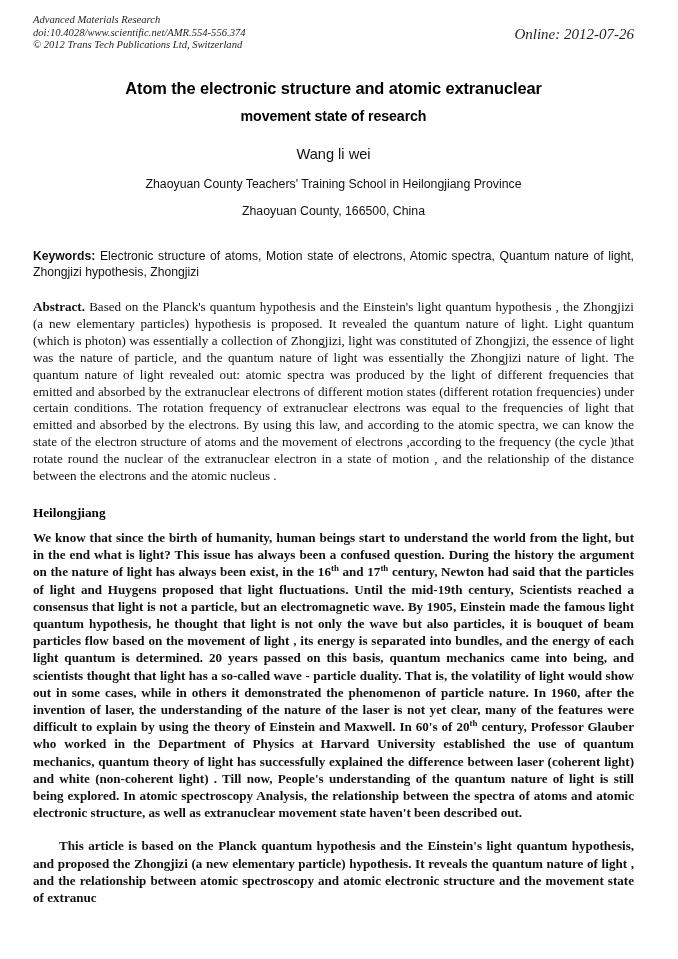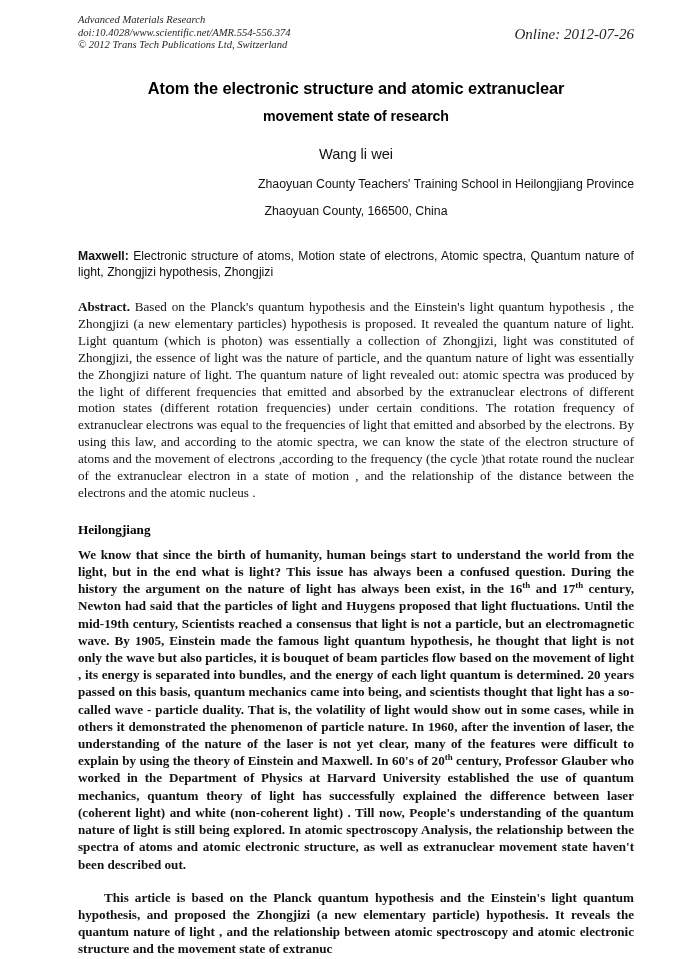--- a/index.html
+++ b/index.html
@@ -12,21 +12,21 @@
     height: 959px;
     font-family: "Liberation Serif", serif;
     color: #1a1a1a;
     position: relative;
     overflow: hidden;
   }
   .page {
     width: 678px;
     height: 959px;
     box-sizing: border-box;
-    padding: 14px 44px 0 78px;
+    padding: 14px 44px 0 33px;
     position: relative;
   }
 
   
   .masthead {
     position: relative;
     font-family: "Liberation Serif", serif;
     font-style: italic;
     font-size: 10.6px;
     line-height: 12.6px;
@@ -60,21 +60,21 @@
   .author {
     margin-top: 14px;
     text-align: center;
     font-family: "Liberation Sans", sans-serif;
     font-size: 14.6px;
     line-height: 20px;
     color: #111;
   }
   .affil {
     margin-top: 11px;
-    text-align: right;
+    text-align: center;
     font-family: "Liberation Sans", sans-serif;
     font-size: 12.3px;
     line-height: 19px;
     color: #111;
   }
   .affil2 {
     margin-top: 8px;
     text-align: center;
     font-family: "Liberation Sans", sans-serif;
     font-size: 12.3px;
@@ -148,21 +148,21 @@
   <div class="title-block">
     <div>Atom the electronic structure and atomic extranuclear</div>
     <div class="title-line-2">movement state of research</div>
   </div>
 
   <div class="author">Wang li wei</div>
   <div class="affil">Zhaoyuan County Teachers' Training School in Heilongjiang Province</div>
   <div class="affil2">Zhaoyuan County, 166500, China</div>
 
   <div class="keywords">
-    <b>Maxwell:</b>
+    <b>Keywords:</b>
     <span>Electronic structure of atoms, Motion state of electrons, Atomic spectra, Quantum nature of light, Zhongjizi hypothesis, Zhongjizi</span>
   </div>
 
   <div class="abstract">
     <b>Abstract.</b>
     <span>Based on the Planck's quantum hypothesis and the Einstein's light quantum hypothesis , the Zhongjizi (a new elementary particles) hypothesis is proposed. It revealed the quantum nature of light. Light quantum (which is photon) was essentially a collection of Zhongjizi, light was constituted of Zhongjizi, the essence of light was the nature of particle, and the quantum nature of light was essentially the Zhongjizi nature of light. The quantum nature of light revealed out: atomic spectra was produced  by the light of different frequencies that emitted and absorbed by the extranuclear electrons of different motion states (different rotation frequencies) under certain conditions. The rotation frequency of extranuclear electrons was equal to the frequencies of light that emitted and absorbed by the electrons.  By using this law, and according to the atomic spectra, we can  know the state of the electron structure of atoms and the movement of electrons ,according to   the frequency     (the cycle )that rotate round the nuclear of the extranuclear electron in a state of motion , and the relationship of the distance  between the electrons and the atomic nucleus .</span>
   </div>
 
   <div class="section-head">Heilongjiang</div>
 

